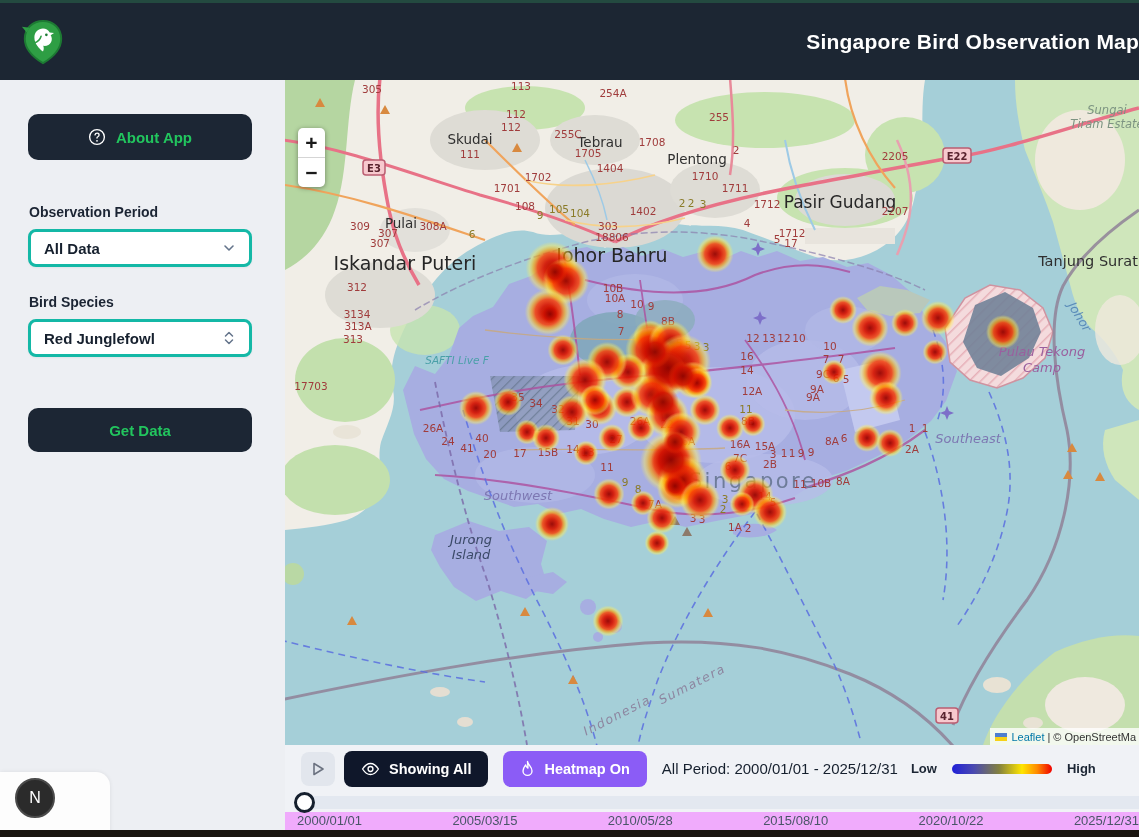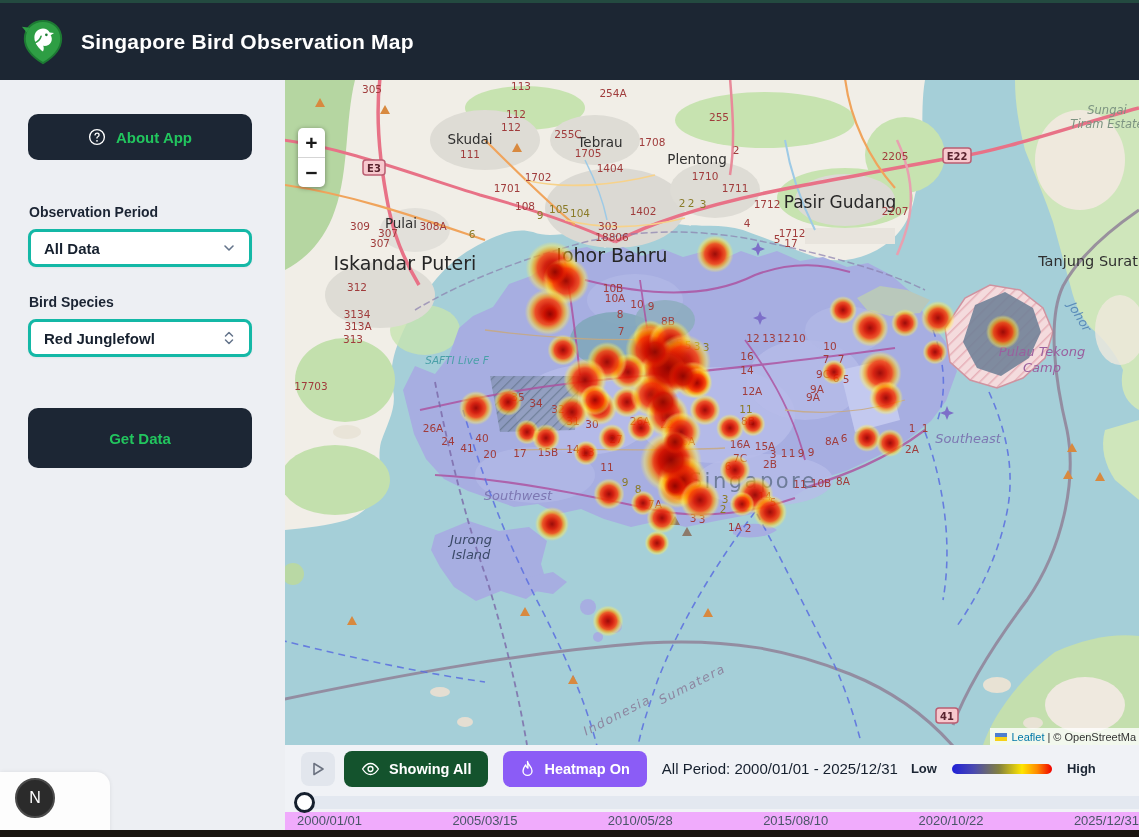--- a/index.html
+++ b/index.html
@@ -1,21 +1,21 @@
 <!DOCTYPE html>
 <html><head>
 <meta charset="utf-8">
 <style>
   html,body{margin:0;padding:0;background:#444;}
   .app{position:relative;width:1139px;height:837px;overflow:hidden;background:#edeff3;
        font-family:"Liberation Sans",sans-serif;}
   
   .topstrip{position:absolute;top:0;left:0;width:100%;height:3px;background:#234a40;z-index:30;}
   header{position:absolute;top:3px;left:0;width:100%;height:77px;background:#1c2633;
-         display:flex;align-items:center;padding-left:20px;box-sizing:border-box;z-index:29;}
+         display:flex;align-items:center;padding-left:20px;box-sizing:border-box;z-index:29;justify-content:space-between;}
   .logo{width:46px;height:46px;margin-right:15px;flex:0 0 auto;}
   .app-title{color:#fff;font-size:21px;font-weight:700;letter-spacing:.2px;}
   
   .main{position:absolute;top:80px;left:0;width:1139px;height:750px;display:flex;}
   .sidebar{position:relative;width:285px;height:100%;background:#edeff3;flex:0 0 auto;}
   .content{position:relative;width:854px;height:100%;display:flex;flex-direction:column;}
   .bottomstrip{position:absolute;bottom:0;left:0;width:100%;height:7px;background:#1a150f;z-index:31;}
   
   .sb-inner{padding:34px 28px 0 28px;}
   .btn-dark{display:flex;align-items:center;justify-content:center;gap:10px;width:224px;height:46px;
@@ -62,21 +62,21 @@
   .m-ref{font-size:10.5px;fill:#a03c3c;}
   .m-refo{font-size:10.5px;fill:#8a7b28;}
   .m-shield{font-size:10px;font-weight:700;fill:#59232e;}
   
   .controls{height:47px;background:#f0f2f6;display:flex;align-items:center;padding-left:16px;
             box-sizing:border-box;gap:0;}
   .playbtn{width:34px;height:34px;background:#e2e6ed;border:none;border-radius:8px;display:flex;
            align-items:center;justify-content:center;cursor:pointer;flex:0 0 auto;}
   .pillbtn{height:36px;border:none;border-radius:8px;display:flex;align-items:center;gap:9px;
            padding:0 17px;font-size:14.5px;font-weight:700;font-family:inherit;color:#fff;cursor:pointer;flex:0 0 auto;}
-  .pill-dark{background:#14532d;margin-left:9px;}
+  .pill-dark{background:#0f172a;margin-left:9px;}
   .pill-orange{background:#8b5cf6;margin-left:15px;}
   .period-text{font-size:15px;font-weight:400;color:#16202e;margin-left:15px;white-space:nowrap;}
   .legend{display:flex;align-items:center;margin-left:13px;gap:15px;font-weight:bold;}
   .legend-label{font-size:13px;color:#1c2634;}
   .legend-bar{width:100px;height:10px;border-radius:5px;}
   
   .sliderrow{position:relative;height:20px;background:#f0f2f6;}
   .slidertrack{position:absolute;left:10px;right:0;top:4px;height:13px;background:#e3e8f0;cursor:pointer;}
   .sliderhandle{position:absolute;left:9px;top:0px;width:21px;height:21px;border-radius:50%;background:#fff;
                 border:3.5px solid #16202e;box-sizing:border-box;z-index:5;cursor:grab;}
@@ -127,21 +127,21 @@
         <div class="sb-label">Bird Species</div>
         <div class="select">
           <span>Red Junglefowl</span>
           <svg width="14" height="16" viewBox="0 0 14 16">
             <path d="M3.5 6l3.5-3.5L10.5 6" fill="none" stroke="#64748b" stroke-width="1.5" stroke-linecap="round" stroke-linejoin="round"></path>
             <path d="M3.5 10l3.5 3.5L10.5 10" fill="none" stroke="#64748b" stroke-width="1.5" stroke-linecap="round" stroke-linejoin="round"></path>
           </svg>
         </div>
 
         <div class="gap3"></div>
-        <button class="btn-dark" style="height:60px;border-radius:10px;">
+        <button class="btn-dark" style="height:44px;border-radius:10px;">
           <span>Get Data</span>
         </button>
       </div>
 
       <div class="devcard"></div>
       <div class="devbadge">
         <span>N</span>
       </div>
     </aside>
 

